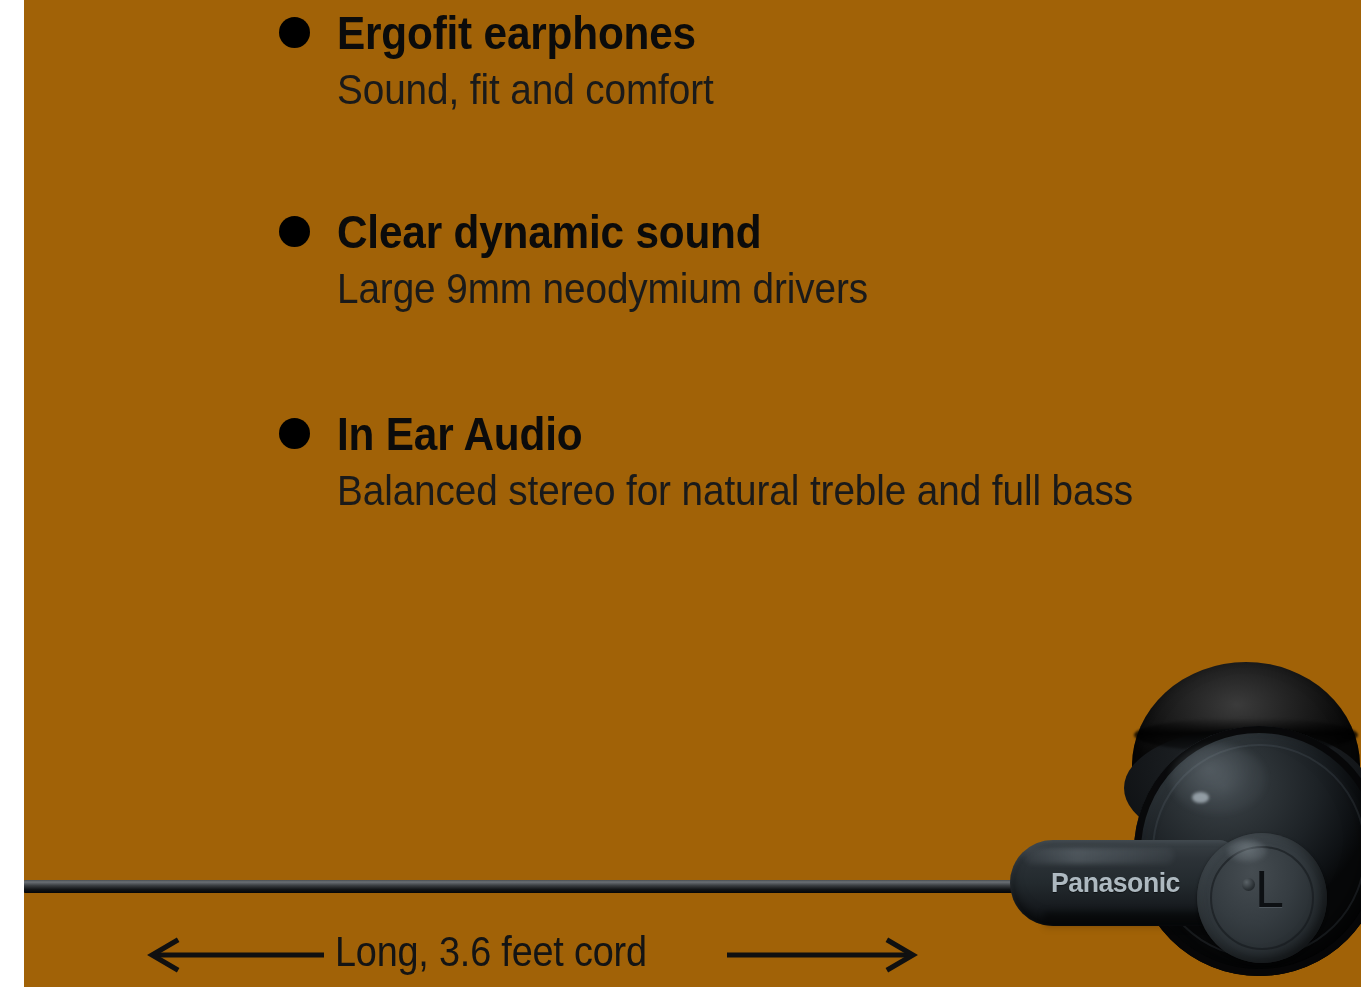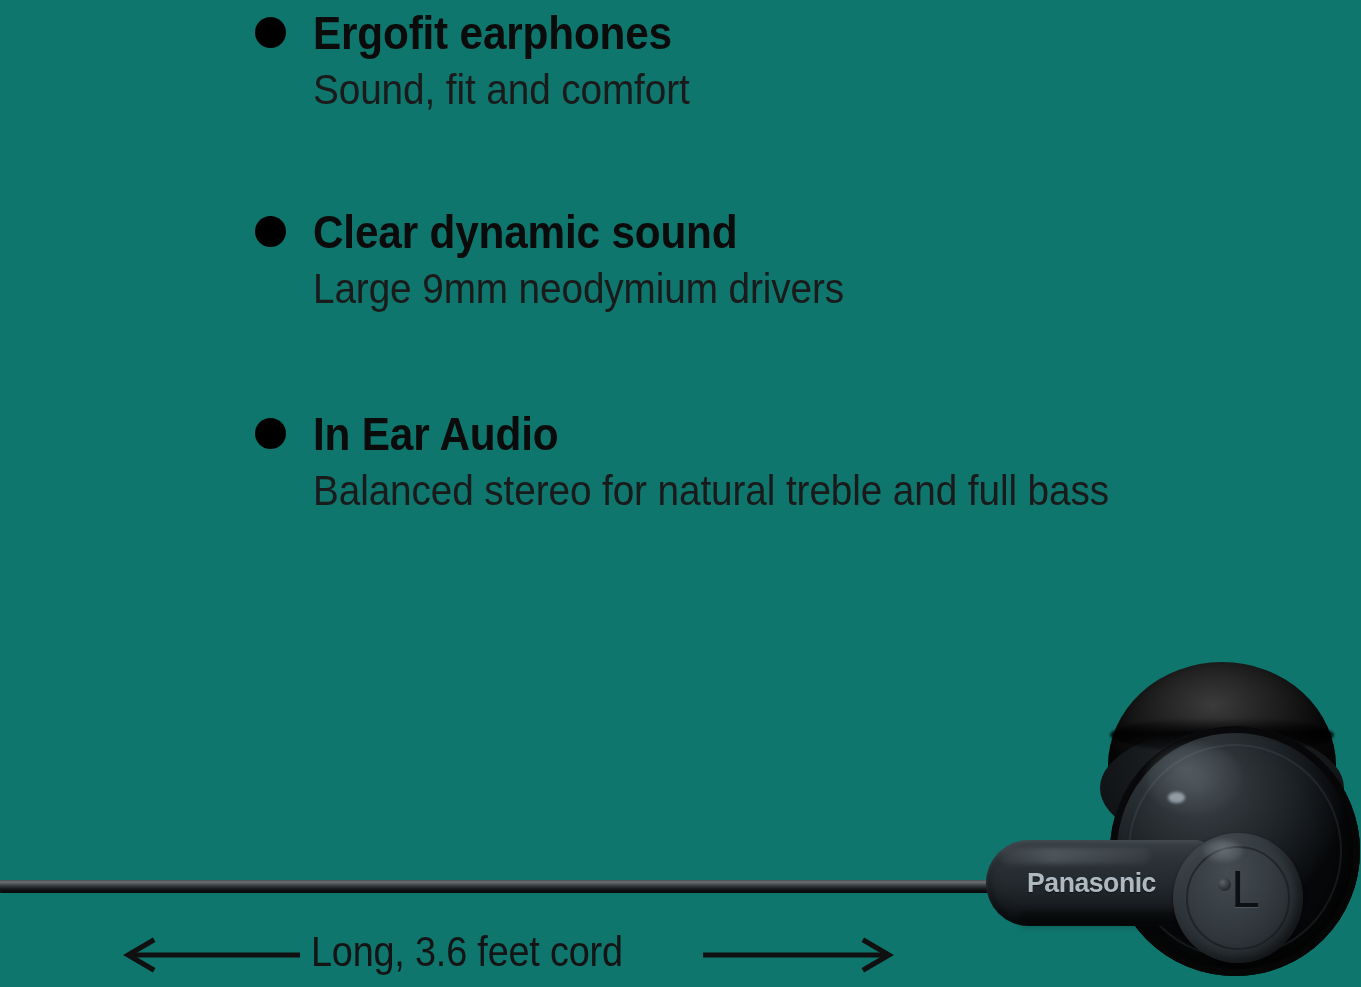--- a/index.html
+++ b/index.html
@@ -12,21 +12,22 @@
     height: 987px;
     position: relative;
     overflow: hidden;
     font-family: "Liberation Sans", "DejaVu Sans", sans-serif;
     -webkit-font-smoothing: antialiased;
   }
 
   .canvas {
     position: absolute;
     inset: 0;
-    background: #0f766e;
+    background: #a16207;
+    margin-left: 24px;
   }
 
   
   .feature-list {
     position: absolute;
     left: 0;
     top: 0;
     width: 1361px;
   }
   .feature {

